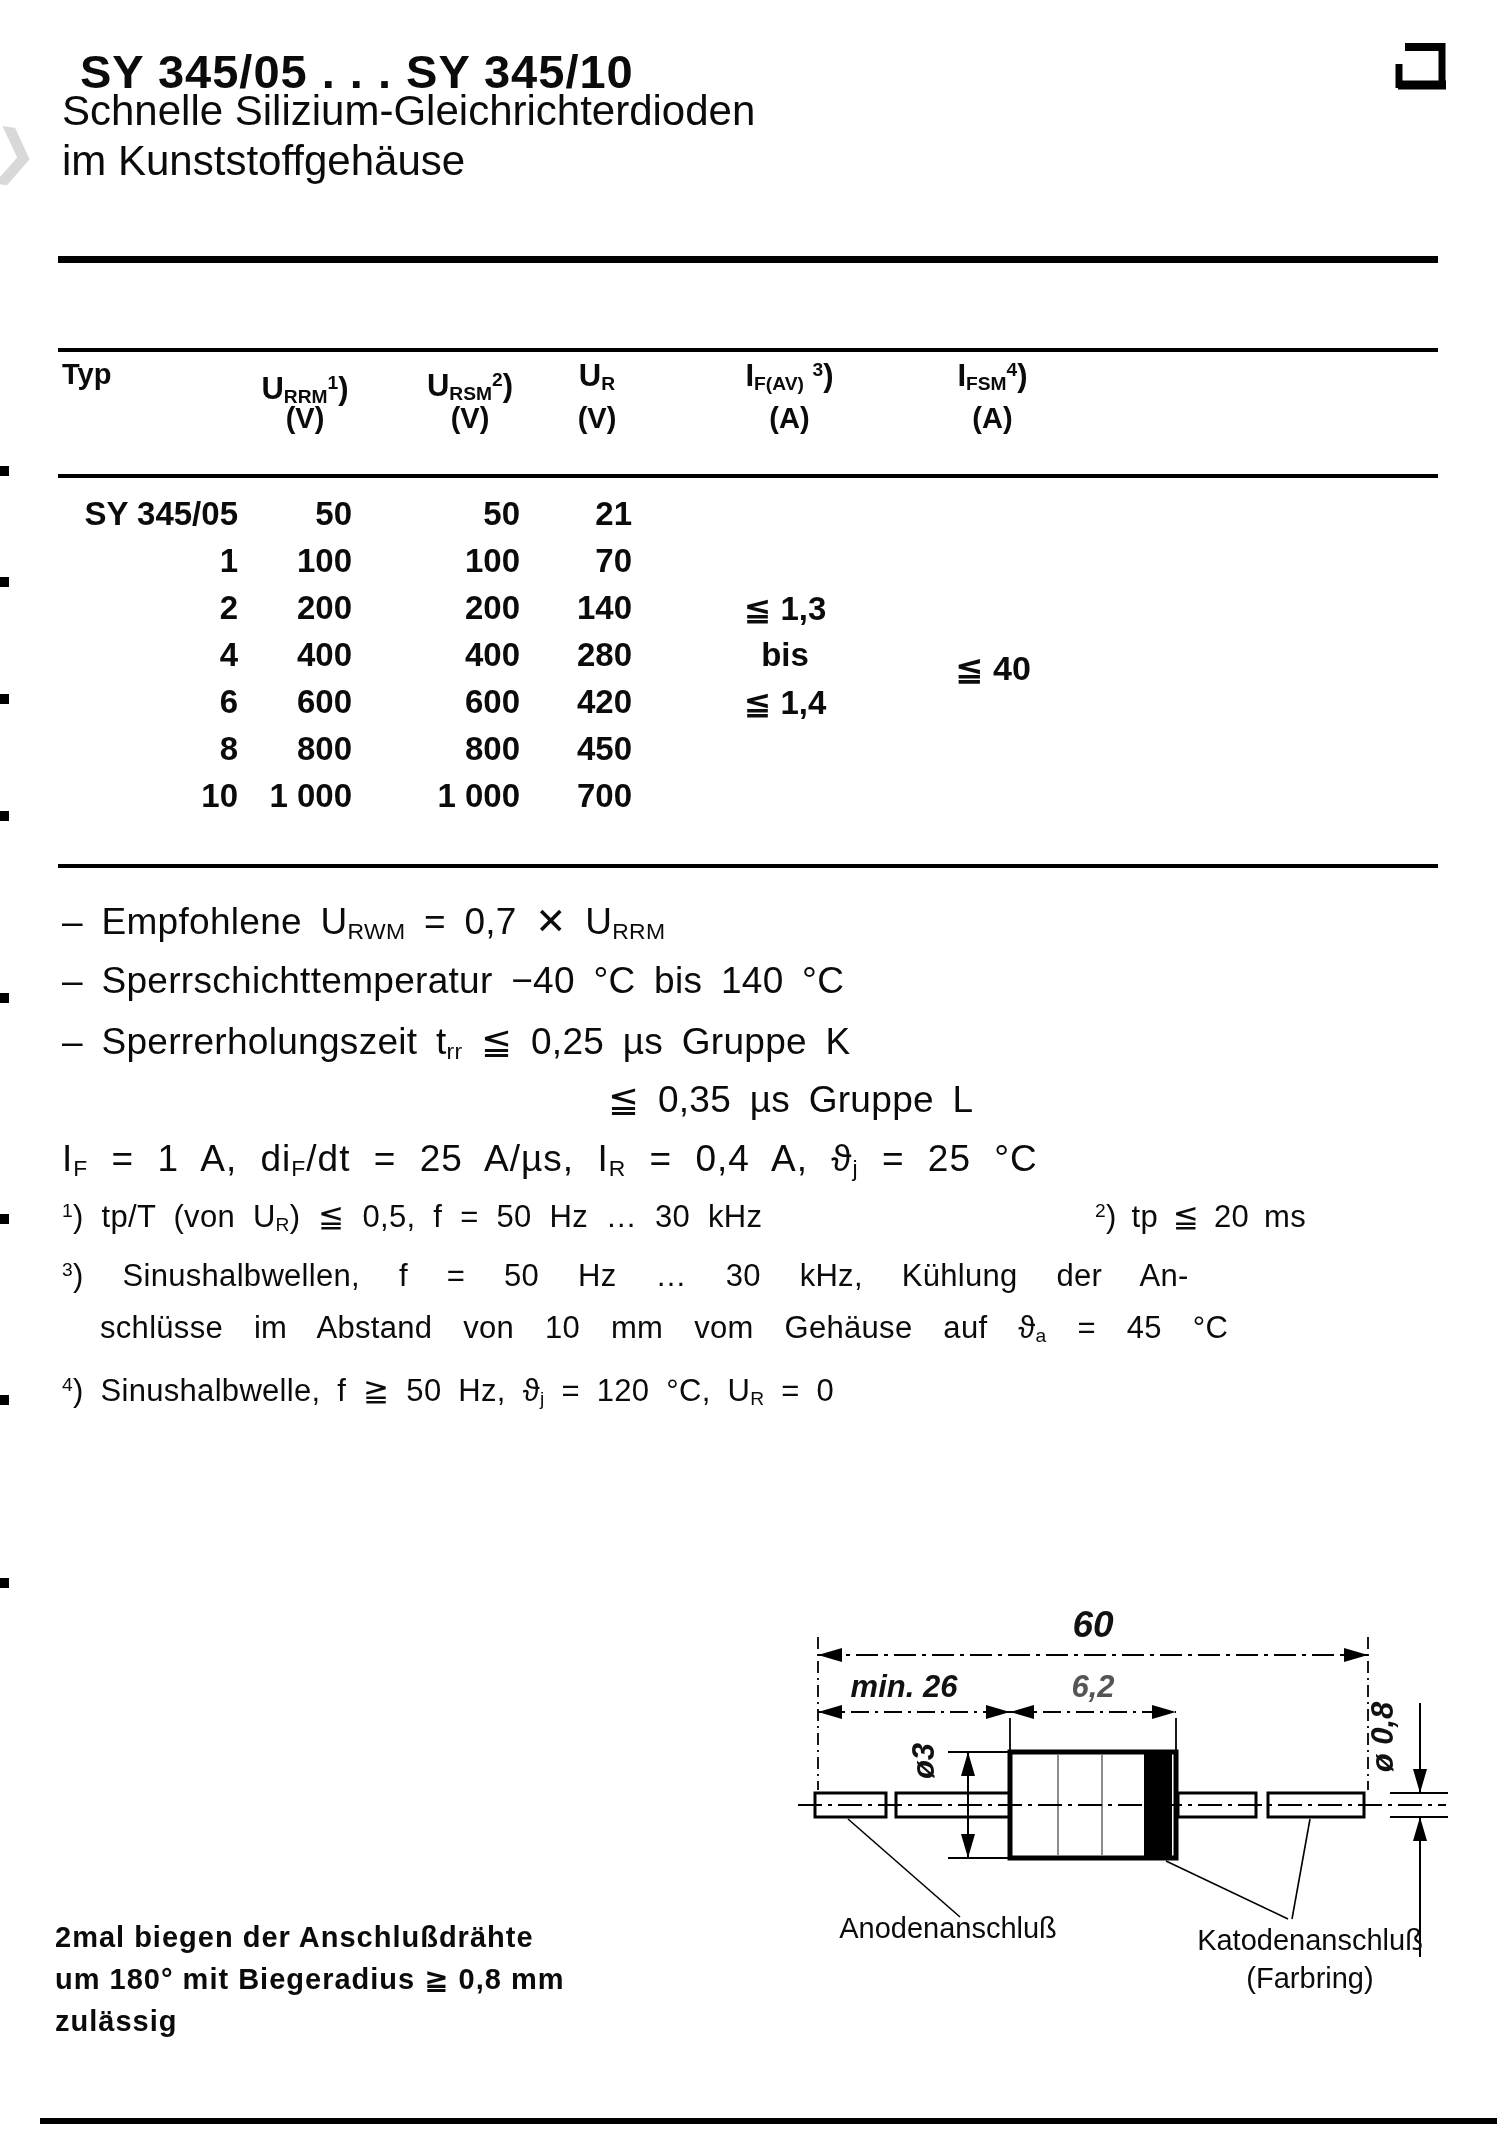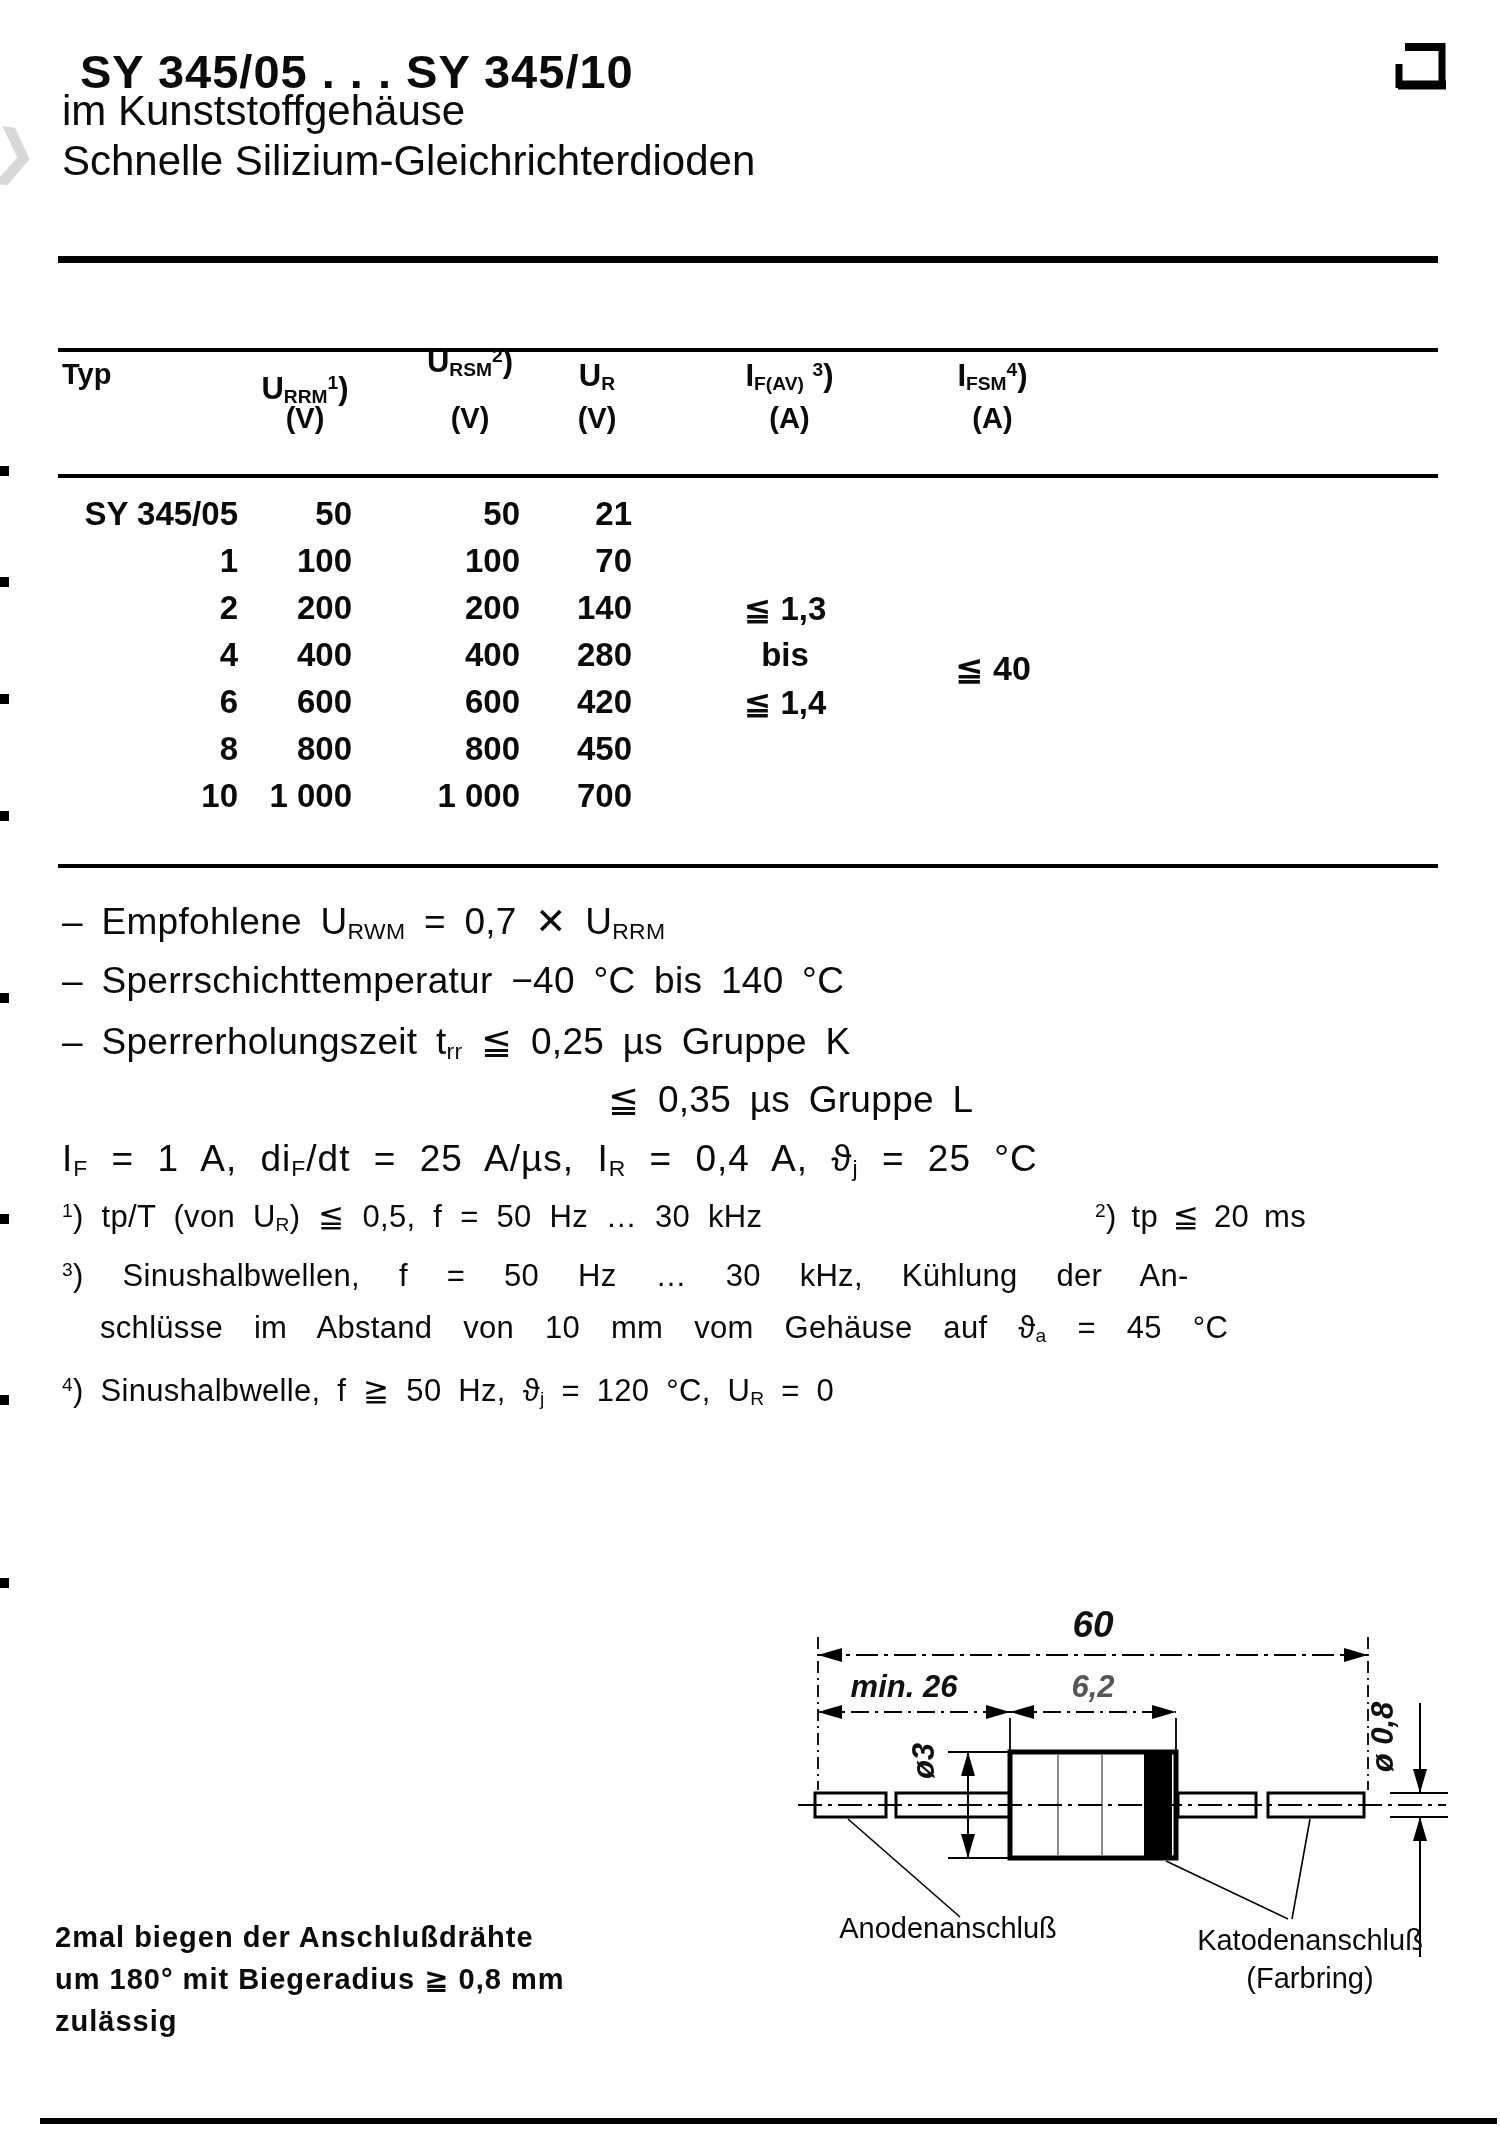--- a/index.html
+++ b/index.html
@@ -48,34 +48,34 @@
   <h1 class="abs title" style="left:62px;top:26px;">SY 345/05 . . . SY 345/10</h1>
 
   <svg class="abs" style="left:1393px;top:40px;" width="58" height="54" viewBox="0 0 58 54">
     <line x1="12" y1="7" x2="52" y2="7" stroke="#000" stroke-width="8"></line>
     <line x1="49" y1="3" x2="49" y2="48" stroke="#000" stroke-width="7"></line>
     <line x1="5" y1="45" x2="53" y2="45" stroke="#000" stroke-width="9"></line>
     <line x1="6" y1="24" x2="6" y2="48" stroke="#000" stroke-width="7"></line>
   </svg>
 
   <div class="abs subtitle" style="left:62px;top:86px;">
+    <div>Schnelle Silizium-Gleichrichterdioden</div>
     <div>im Kunststoffgehäuse</div>
-    <div>Schnelle Silizium-Gleichrichterdioden</div>
   </div>
 
   <div class="abs rule" style="left:58px;top:256px;width:1380px;height:7px;"></div>
 
   <div class="abs rule" style="left:58px;top:348px;width:1380px;height:4px;"></div>
 
   <span class="abs hd-left" style="left:62px;top:358px;">Typ</span>
 
   <span class="abs hd" style="left:230px;top:371px;width:150px;">U<sub>RRM</sub><sup>1</sup>)</span>
   <span class="abs unit" style="left:230px;top:402px;width:150px;">(V)</span>
 
-  <span class="abs hd" style="left:395px;top:344px;width:150px;">U<sub>RSM</sub><sup>2</sup>)</span>
+  <span class="abs hd" style="left:395px;top:368px;width:150px;">U<sub>RSM</sub><sup>2</sup>)</span>
   <span class="abs unit" style="left:395px;top:402px;width:150px;">(V)</span>
 
   <span class="abs hd" style="left:522px;top:358px;width:150px;">U<sub>R</sub></span>
   <span class="abs unit" style="left:522px;top:402px;width:150px;">(V)</span>
 
   <span class="abs hd" style="left:712px;top:358px;width:155px;">I<sub>F(AV)</sub> <sup>3</sup>)</span>
   <span class="abs unit" style="left:712px;top:402px;width:155px;">(A)</span>
 
   <span class="abs hd" style="left:915px;top:358px;width:155px;">I<sub>FSM</sub><sup>4</sup>)</span>
   <span class="abs unit" style="left:915px;top:402px;width:155px;">(A)</span>

